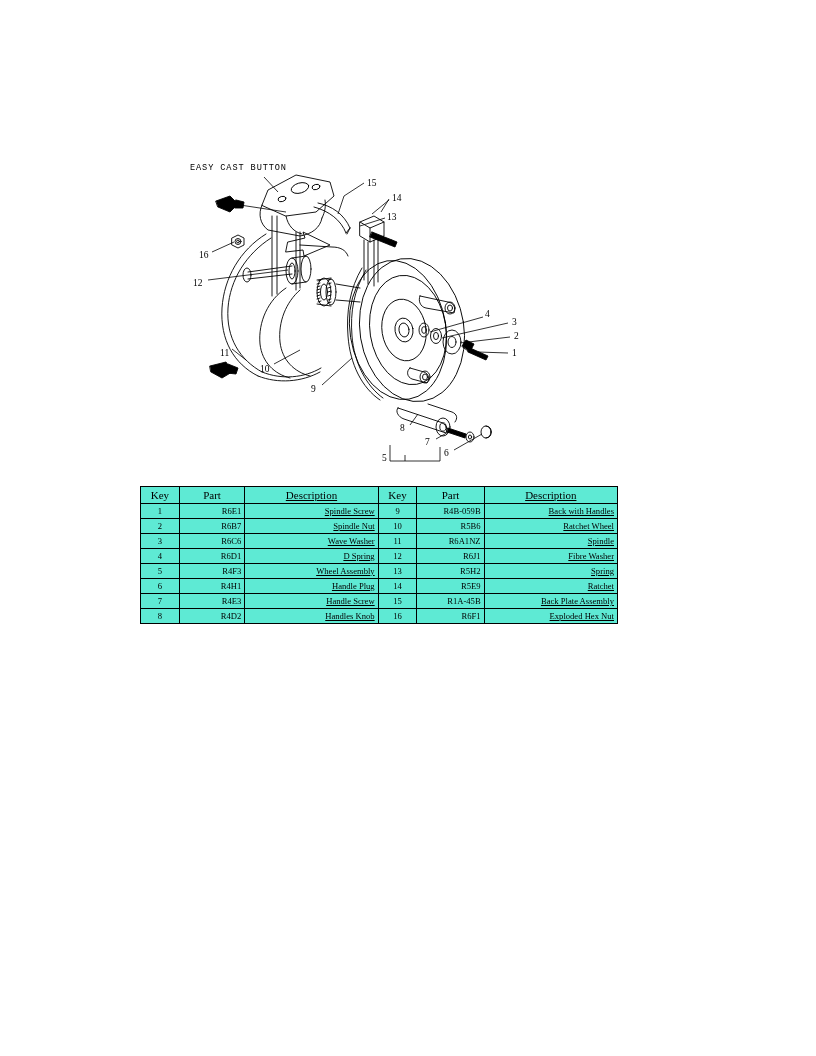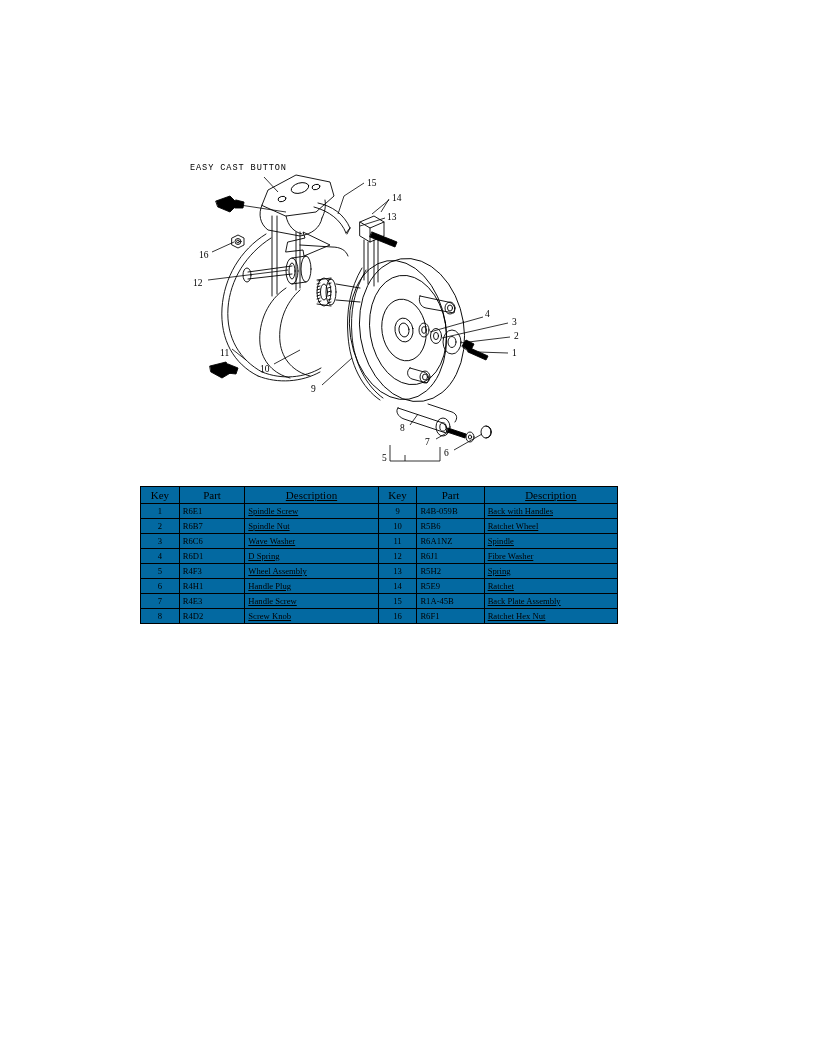--- a/index.html
+++ b/index.html
@@ -27,27 +27,27 @@
   }
 
   
   .parts-table{
     position:absolute;left:140px;top:486px;width:478px;
     border-collapse:collapse;background:#fff;
   }
   .parts-table td,.parts-table th{
     border:1px solid #000;padding:0 3px;
     font-family:"Liberation Serif","DejaVu Serif",serif;
-    vertical-align:middle;background:#0369a1;
+    vertical-align:middle;background:#5eead4;
   }
   .parts-table thead th{
     font-size:11px;font-weight:normal;text-align:center;height:16px;line-height:16px;
   }
   .parts-table tbody td{
-    font-size:8.6px;height:14px;line-height:14px;text-align:left;
+    font-size:8.6px;height:14px;line-height:14px;text-align:right;
   }
   .c-key{width:34px;text-align:center !important;}
   .c-part{width:65px;}
   .c-desc{width:139px;text-decoration:underline;}
   .parts-table thead th.c-key{text-align:center !important;}
 </style>
 </head>
 <body>
 
 <div class="page">
@@ -297,21 +297,21 @@
         <td class="c-key">7</td>
         <td class="c-part">R4E3</td>
         <td class="c-desc">Handle Screw</td>
         <td class="c-key">15</td>
         <td class="c-part">R1A-45B</td>
         <td class="c-desc">Back Plate Assembly</td>
       </tr>
       <tr>
         <td class="c-key">8</td>
         <td class="c-part">R4D2</td>
-        <td class="c-desc">Screw Knob</td>
+        <td class="c-desc">Handles Knob</td>
         <td class="c-key">16</td>
         <td class="c-part">R6F1</td>
-        <td class="c-desc">Ratchet Hex Nut</td>
+        <td class="c-desc">Exploded Hex Nut</td>
       </tr>
     </tbody>
   </table>
 
 </div>
 
 </body></html>

